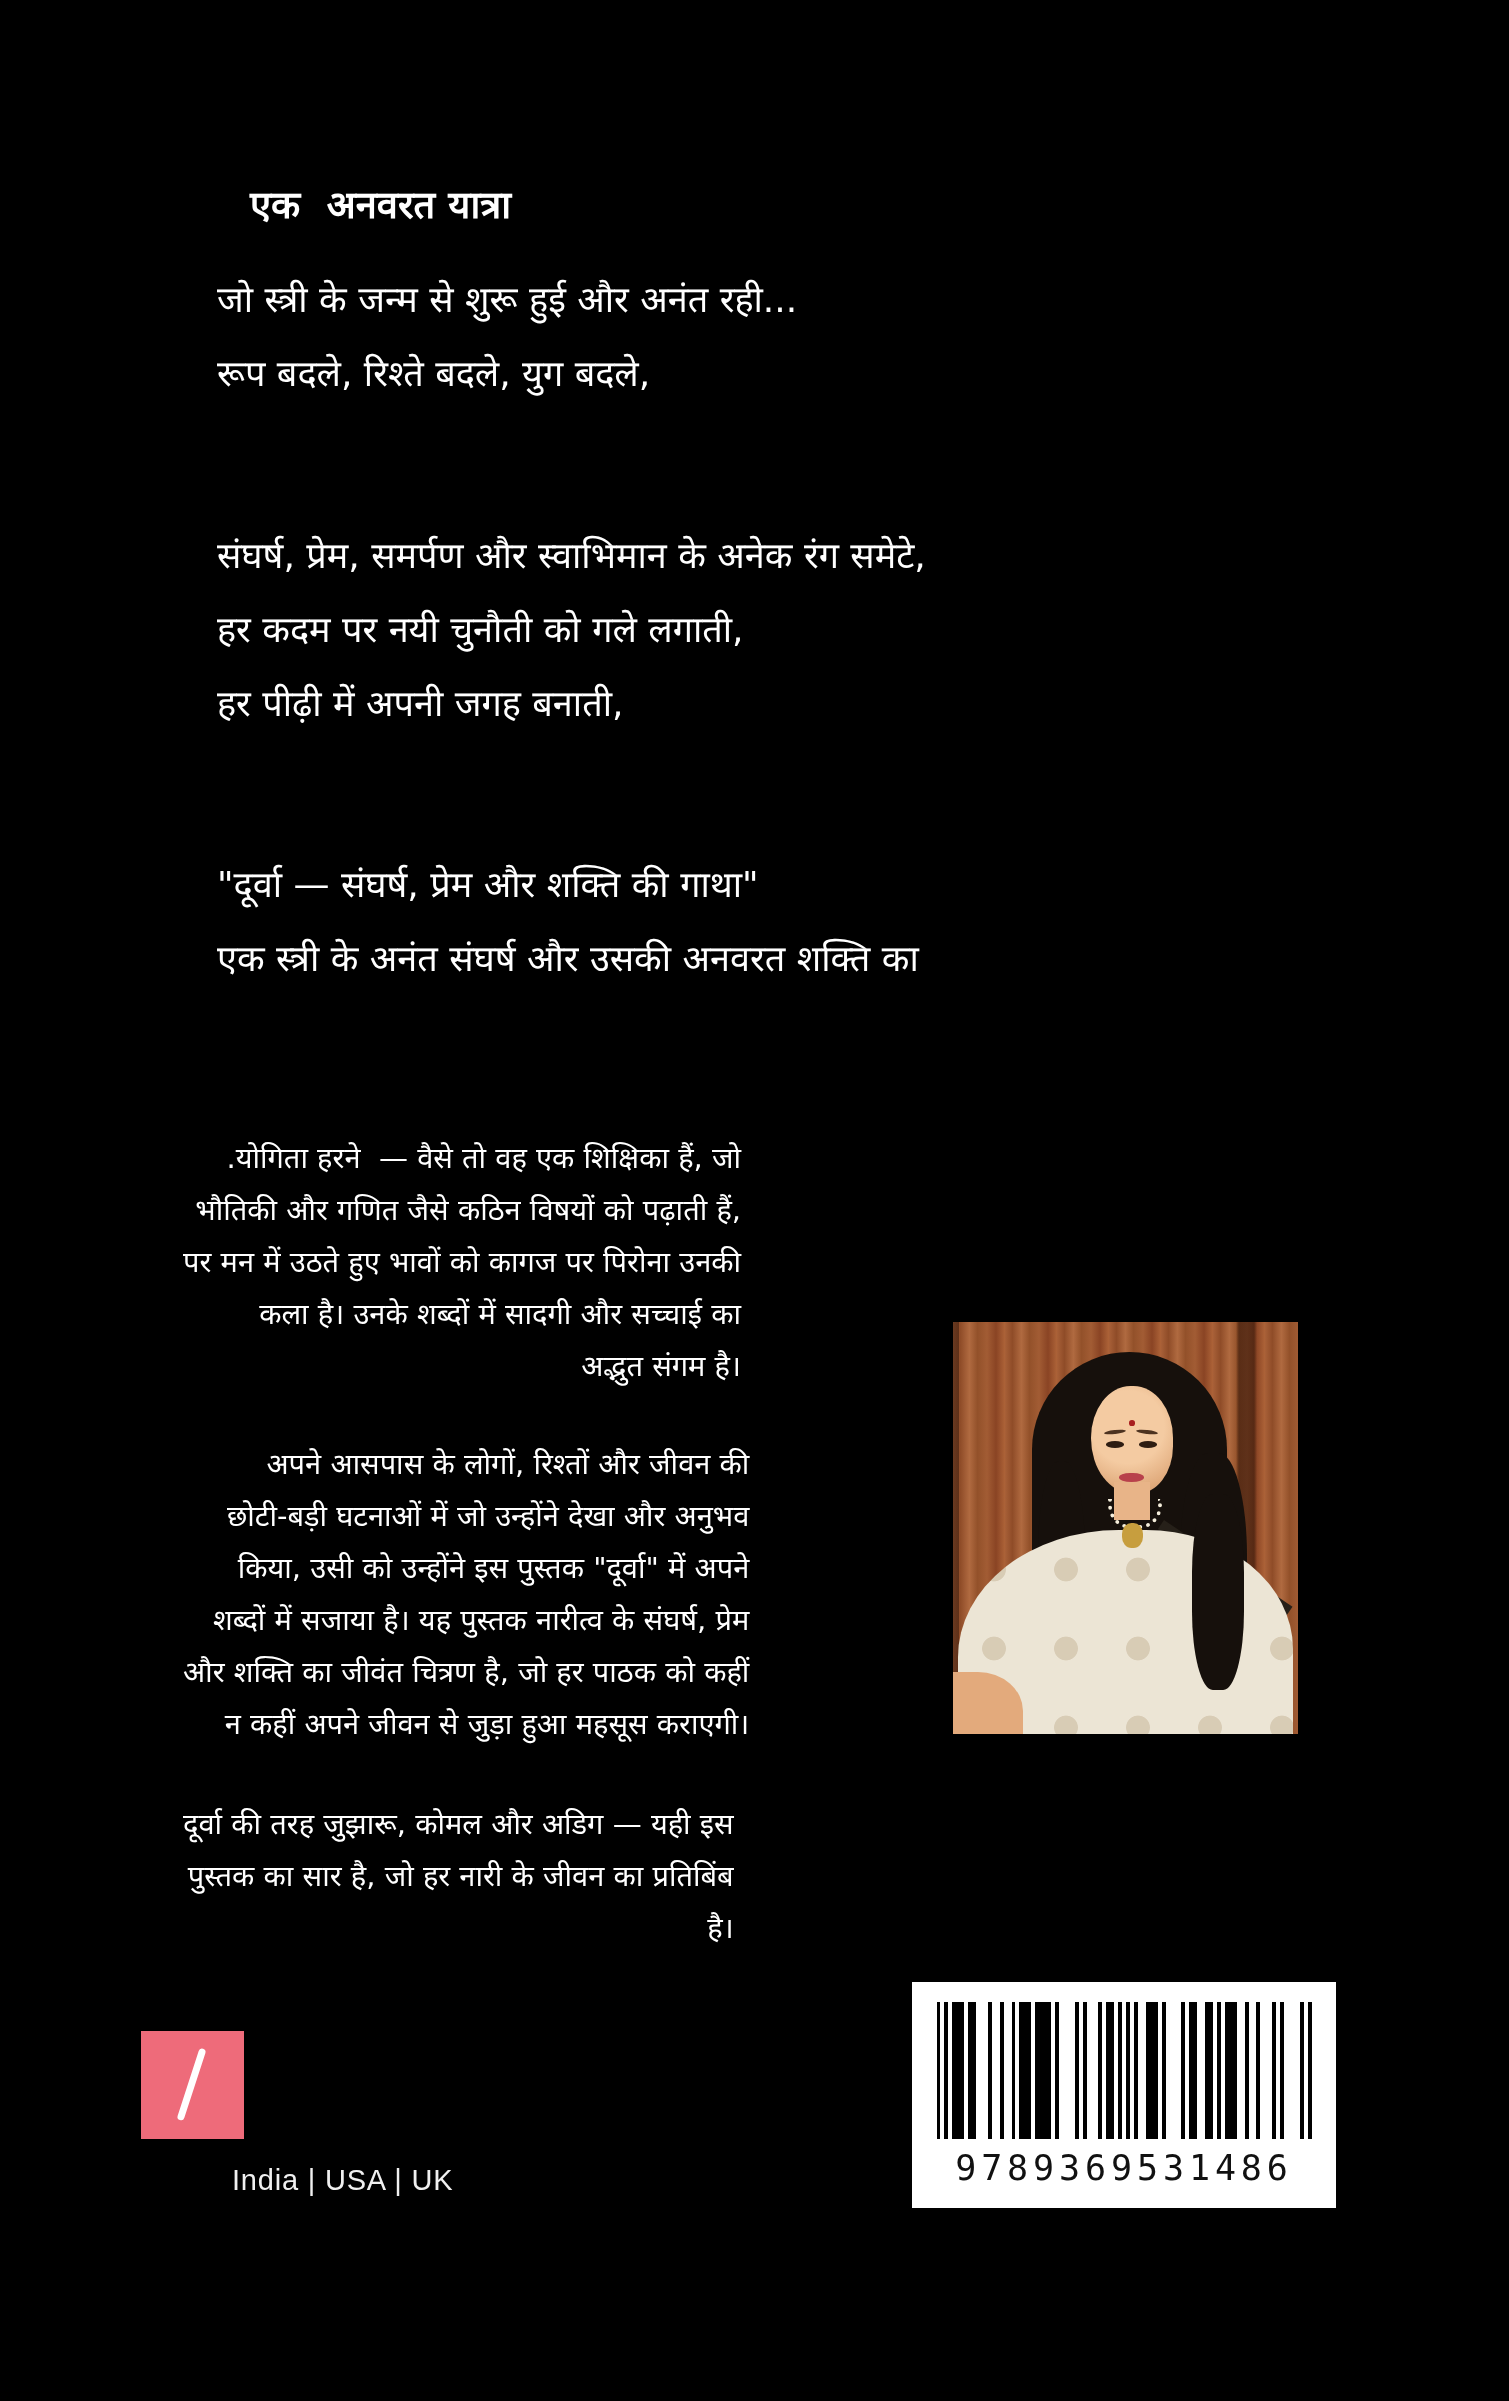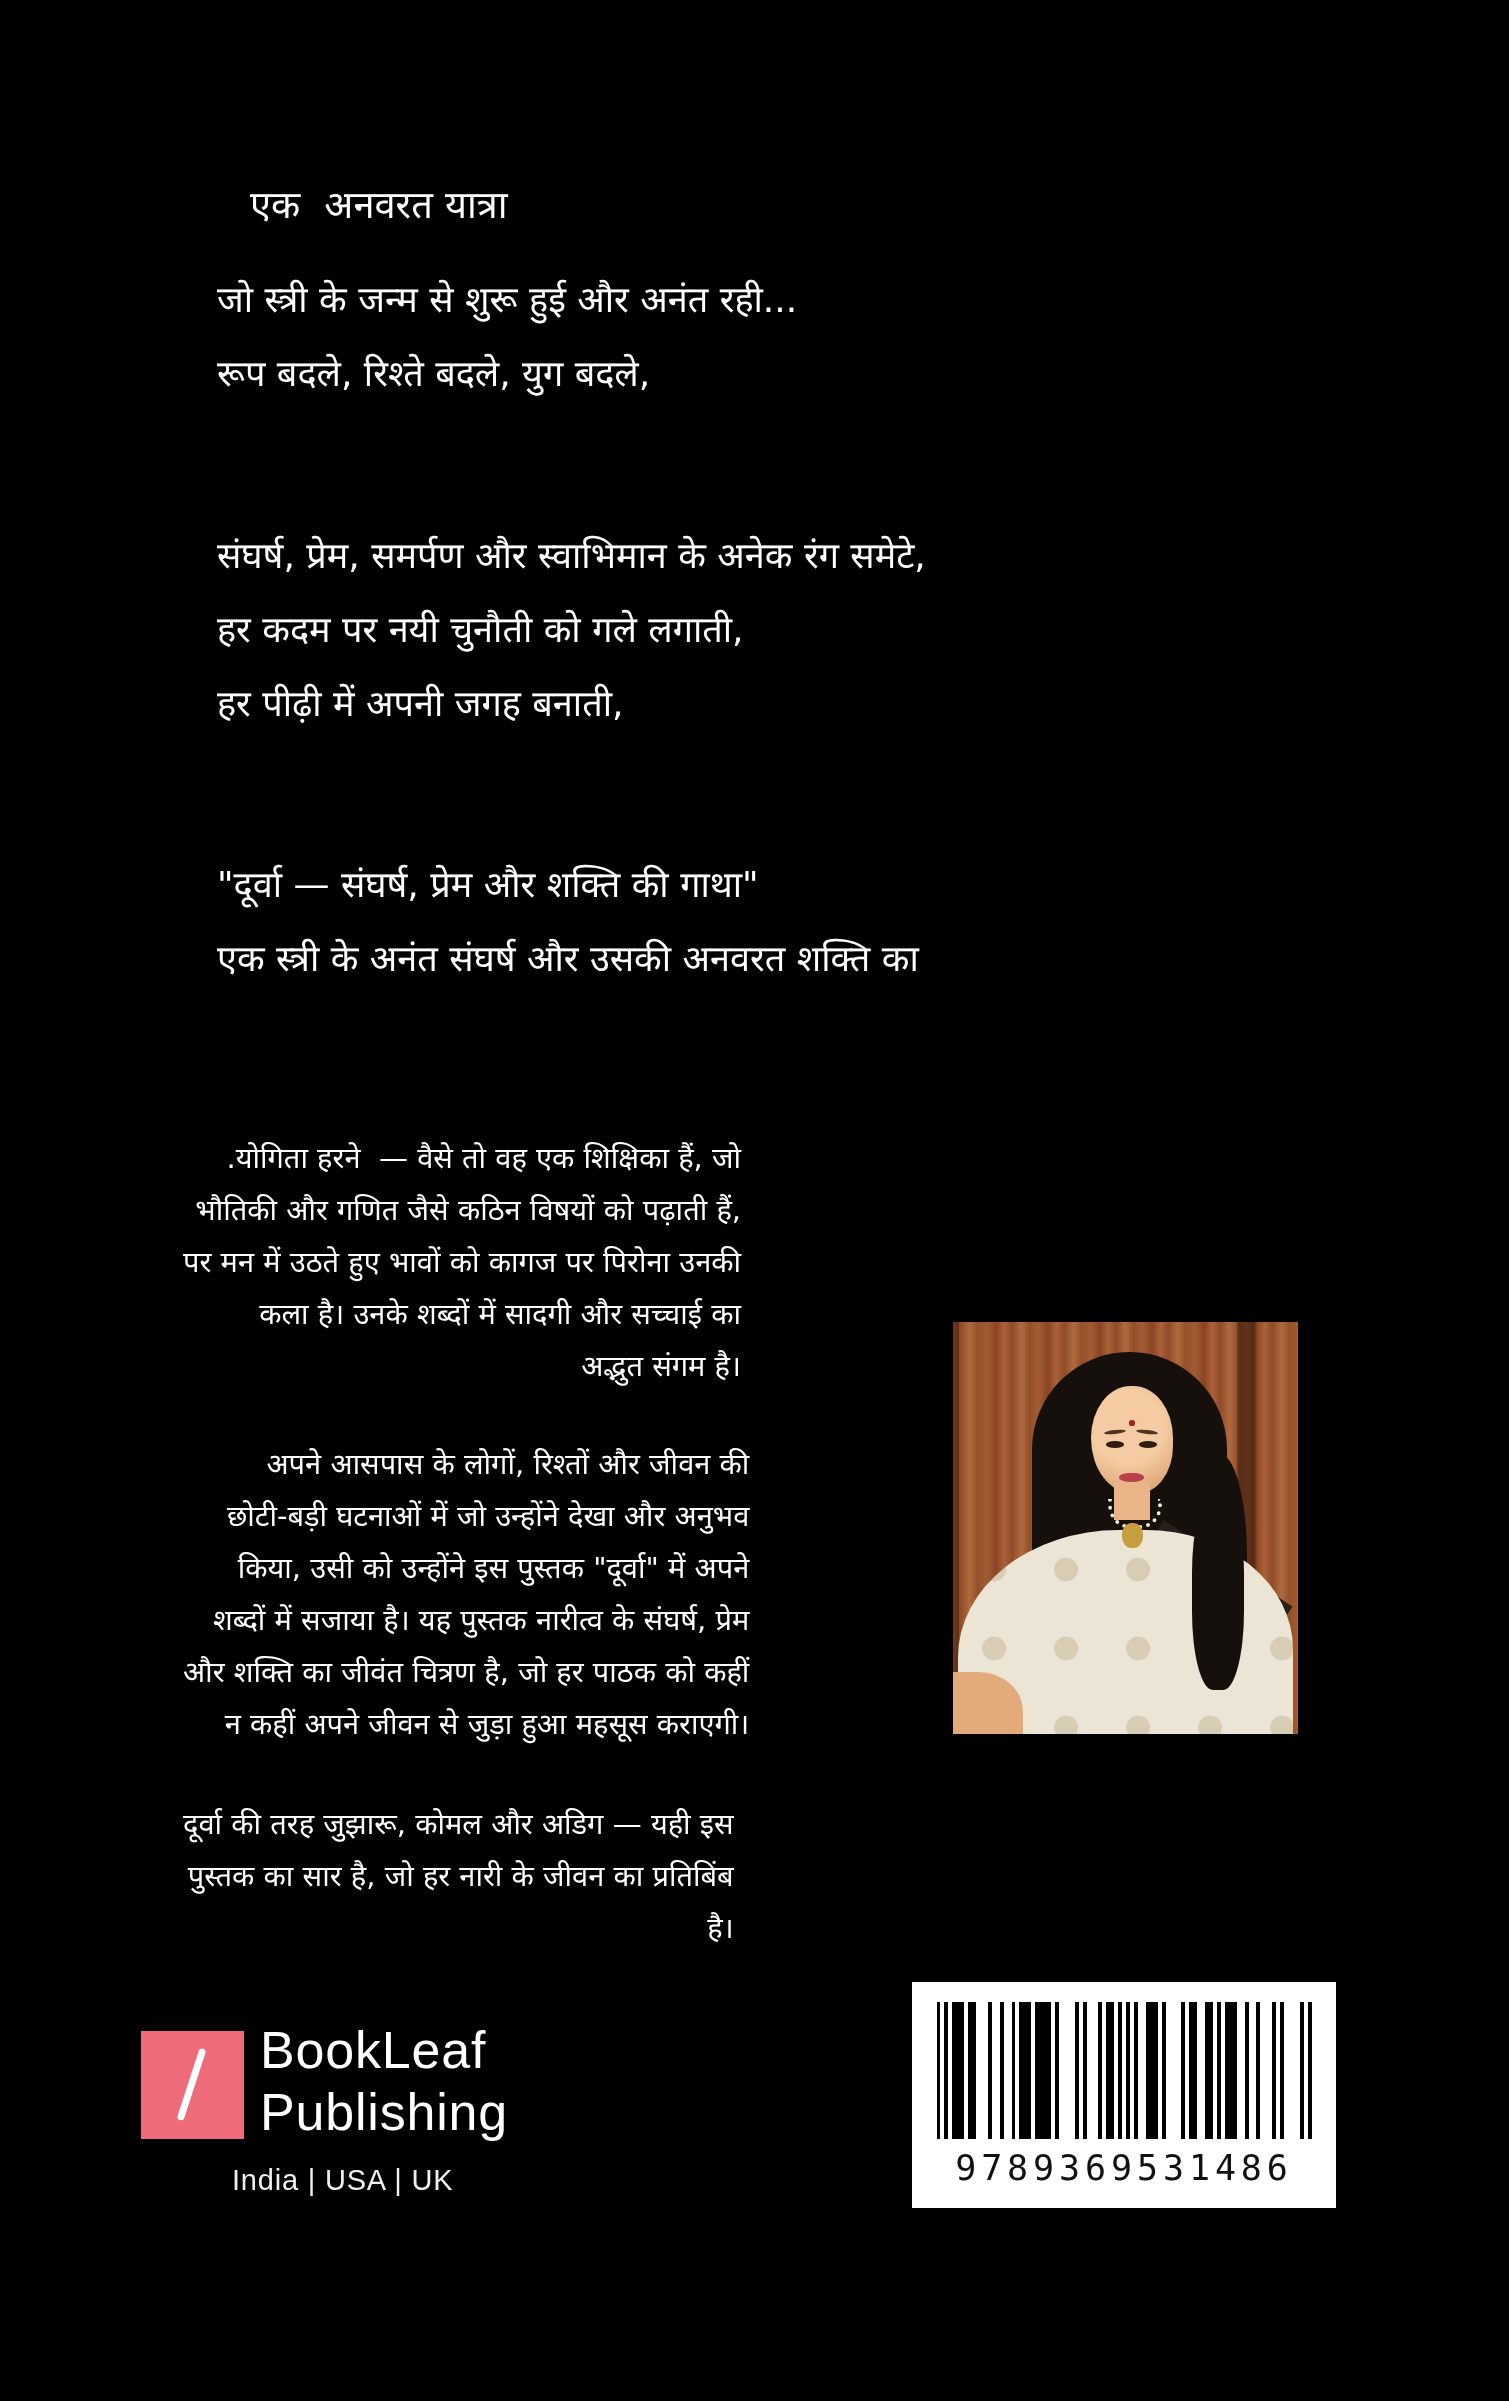--- a/index.html
+++ b/index.html
@@ -1,21 +1,21 @@
 <!DOCTYPE html>
 <html style="font-size:13px"><head>
 <meta charset="utf-8">
 <style>
   html,body{margin:0;padding:0;background:#000;}
   .cover{position:relative;width:1510px;height:2401px;background:#000;overflow:hidden;
          font-family:"DejaVu Sans",sans-serif;color:#fff;}
   .line{white-space:pre;}
 
   
-  .poem-title{position:absolute;left:250px;top:168px;font-size:38px;line-height:74px;}
+  .poem-title{position:absolute;left:250px;top:168px;font-size:38px;line-height:74px;font-weight:bold;}
   .stanza{position:absolute;left:217px;font-size:36px;line-height:74px;}
   .stanza1{top:263px;}
   .stanza2{top:519px;}
   .stanza3{top:848px;}
 
   
   .bio{position:absolute;left:183px;font-size:29px;line-height:52px;text-align:right;}
   .bio1{top:1132px;}
   .bio2{top:1438px;}
   .bio3{top:1798px;}
@@ -126,24 +126,20 @@
     <div class="saree"></div>
     <div class="hair-front-r"></div>
     <div class="necklace"></div>
     <div class="pendant"></div>
     <div class="arm"></div>
   </div>
 
   <div class="logo-square" style="background: rgb(238, 107, 122);">
     <div class="logo-slash"></div>
   </div>
-  <div class="logo-name">
-    <div>BookLeaf</div>
-    <div>Publishing</div>
-  </div>
   <div class="regions">India | USA | UK</div>
 
   <div class="barcode">
     <div class="bars" id="bars">
         <div style="width:4px;height:100%;background:#000"></div>
         <div style="width:4px;height:100%;background:transparent"></div>
         <div style="width:4px;height:100%;background:#000"></div>
         <div style="width:4px;height:100%;background:transparent"></div>
         <div style="width:12px;height:100%;background:#000"></div>
         <div style="width:4px;height:100%;background:transparent"></div>

